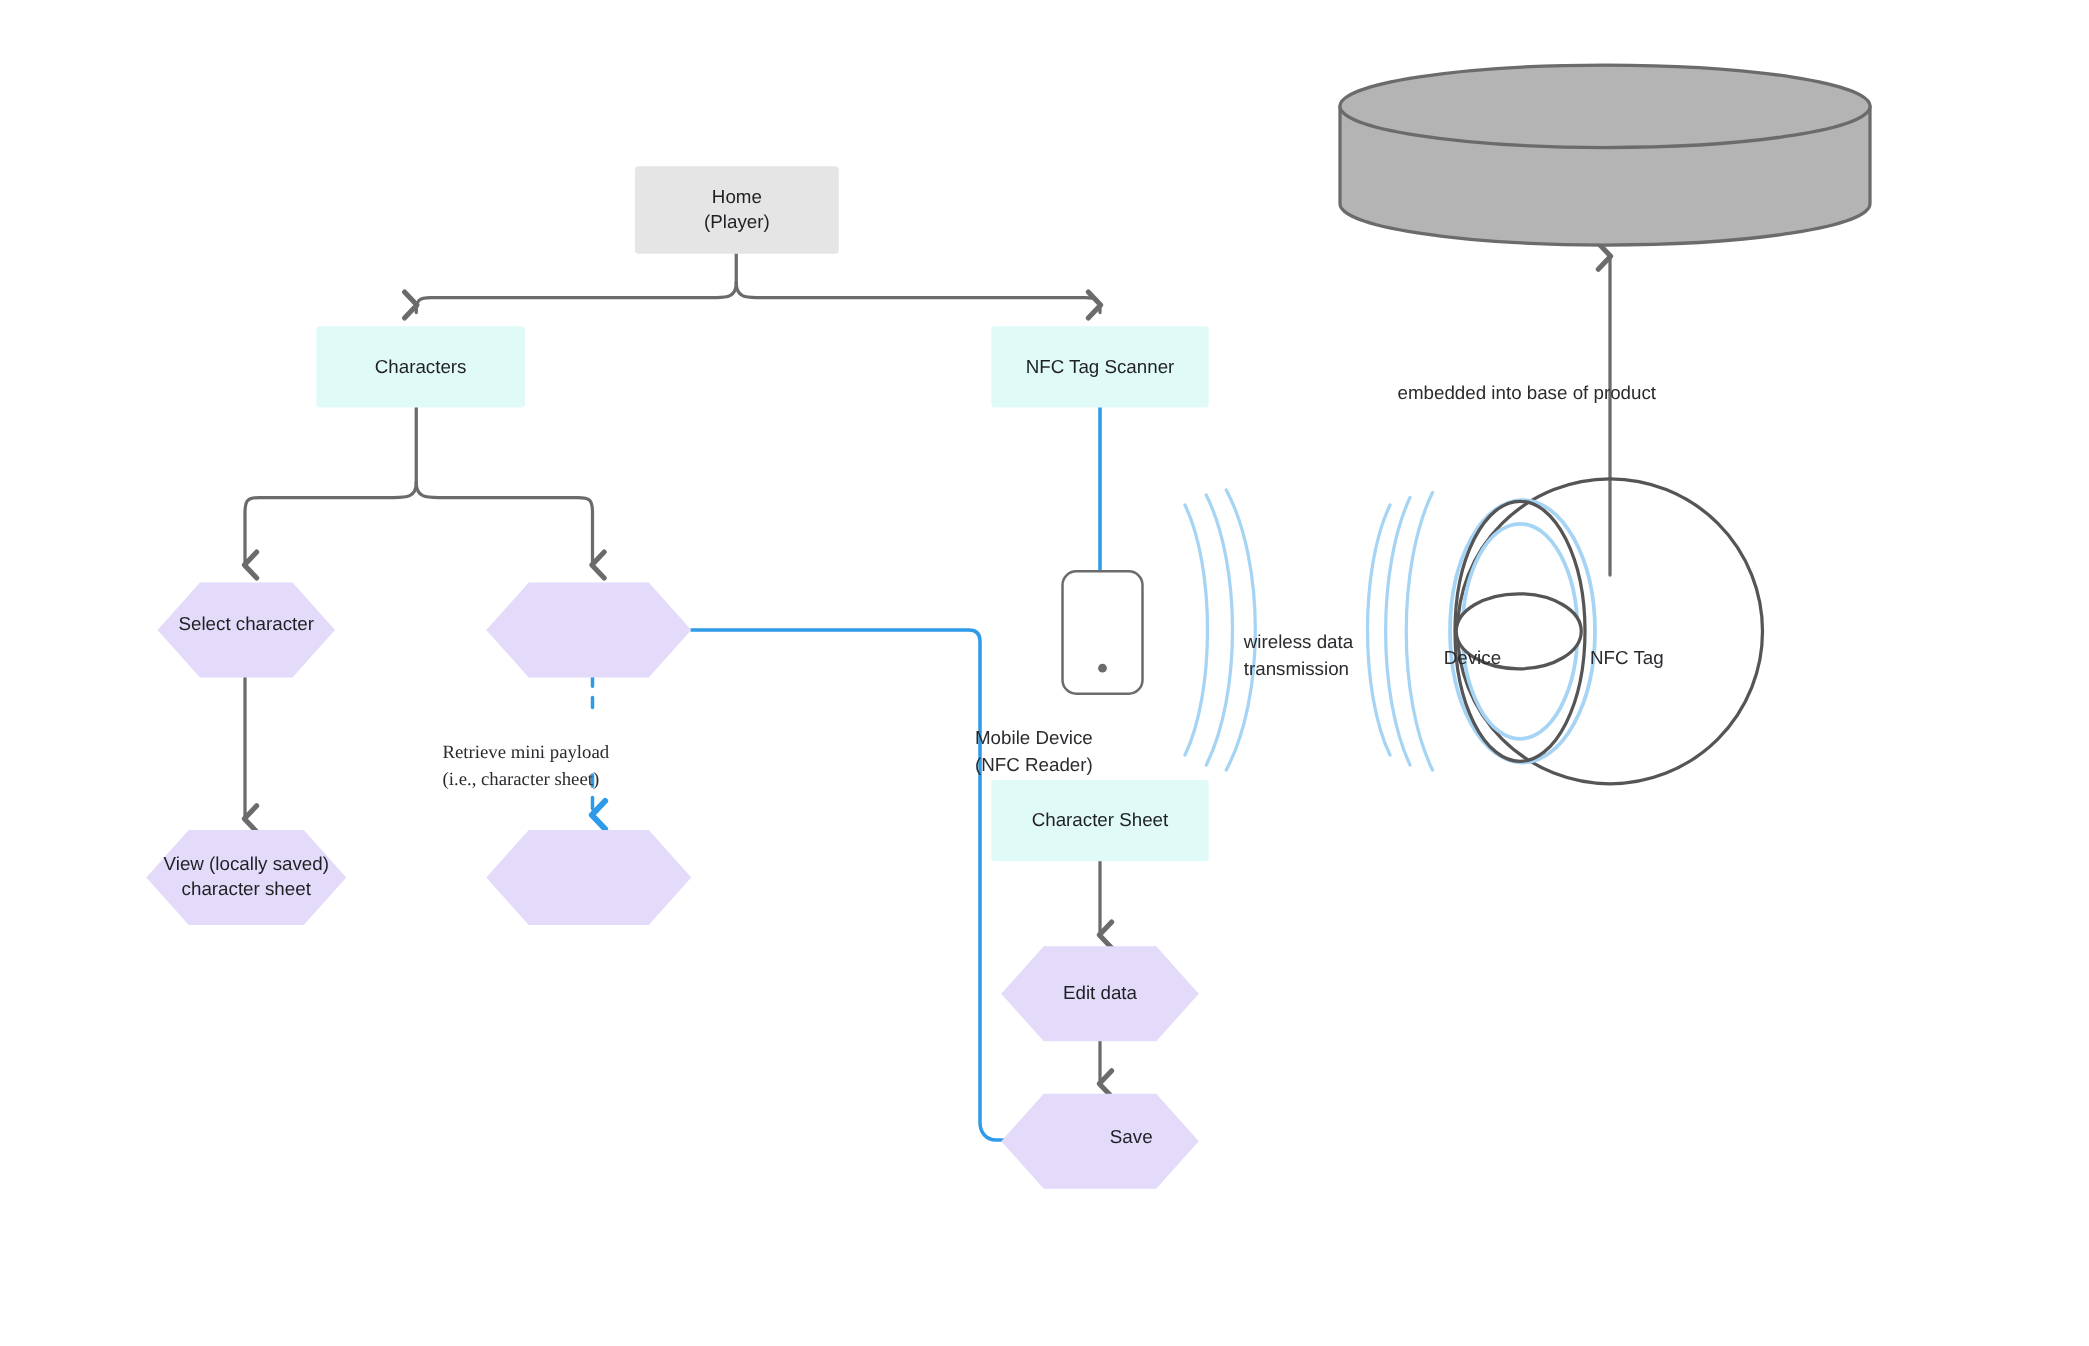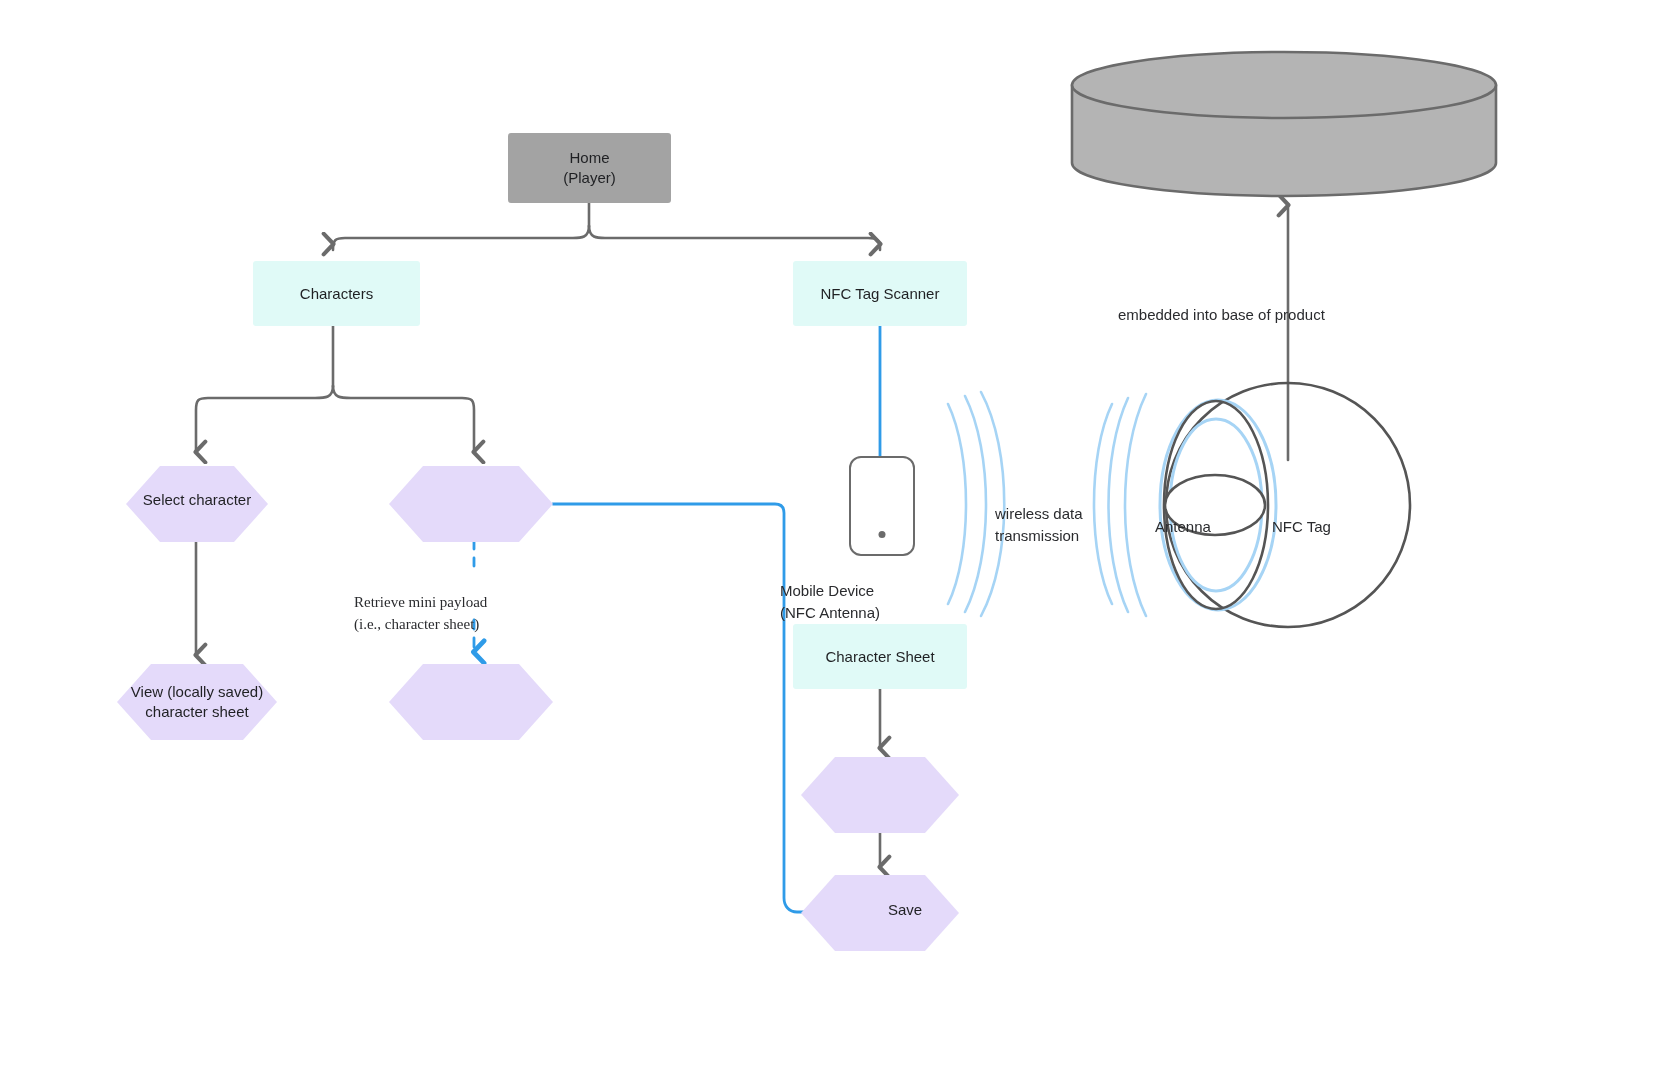--- a/index.html
+++ b/index.html
@@ -8,21 +8,21 @@
     font-family:"Liberation Sans", sans-serif;
     color:#202124;
   }
   #canvas{position:absolute;inset:0;}
   svg.layer{position:absolute;left:0;top:0;width:1671px;height:1077px;pointer-events:none;}
 
   
   .node{position:absolute;display:flex;align-items:center;justify-content:center;text-align:center;
         line-height:1.32;font-size:15px;color:#1f2023;white-space:pre-line;}
   .rect{border-radius:3px;}
-  .peach{background:#a3a3a3;justify-content:center;}
+  .peach{background:#e5e5e5;justify-content:center;}
   .mint{background:#E0FAF7;}
   .hexwrap{position:absolute;}
   .hexwrap .hexlabel{position:absolute;inset:0;display:flex;align-items:center;justify-content:center;
         text-align:center;font-size:15px;color:#1f2023;line-height:1.32;white-space:pre-line;}
 
   
   .ftext{position:absolute;font-size:15px;color:#2a2b2e;line-height:1.45;white-space:pre-line;}
 
   
   .phone{position:absolute;border:2.5px solid #6b6b6b;border-radius:12px;background:#fff;}
@@ -129,46 +129,49 @@
     <div class="hexlabel">Select character</div>
   </div>
 
 
   <div class="hexwrap" style="left:117px;top:664px;width:160px;height:76px;">
     <div class="hexlabel">View (locally saved)
 character sheet</div>
   </div>
 
 
+  <div class="hexwrap" style="left:801px;top:757px;width:158px;height:76px;">
+    <div class="hexlabel">Edit data</div>
+  </div>
 
   <div class="hexwrap" style="left:826px;top:875px;width:158px;height:69px;">
     <div class="hexlabel">Save</div>
   </div>
 
   <div class="phone" style="left:849px;top:456px;width:62px;height:96px;">
     <span class="home"></span>
   </div>
 
   <div class="ftext" style="left:354px;top:570px;width:240px;font-family:Liberation Serif, serif;">
     <span>Retrieve mini payload
 (i.e., character sheet)</span>
   </div>
 
   <div class="ftext" style="left:780px;top:558px;width:200px;">
     <span>Mobile Device
-(NFC Antenna)</span>
+(NFC Reader)</span>
   </div>
 
   <div class="ftext" style="left:995px;top:481px;width:110px;">
     <span>wireless data
 transmission</span>
   </div>
 
   <div class="ftext" style="left:1155px;top:494px;width:120px;">
-    <span>Antenna</span>
+    <span>Device</span>
   </div>
 
   <div class="ftext" style="left:1272px;top:494px;width:120px;">
     <span>NFC Tag</span>
   </div>
 
   <div class="ftext" style="left:1118px;top:282px;width:340px;">
     <span>embedded into base of product</span>
   </div>
 

